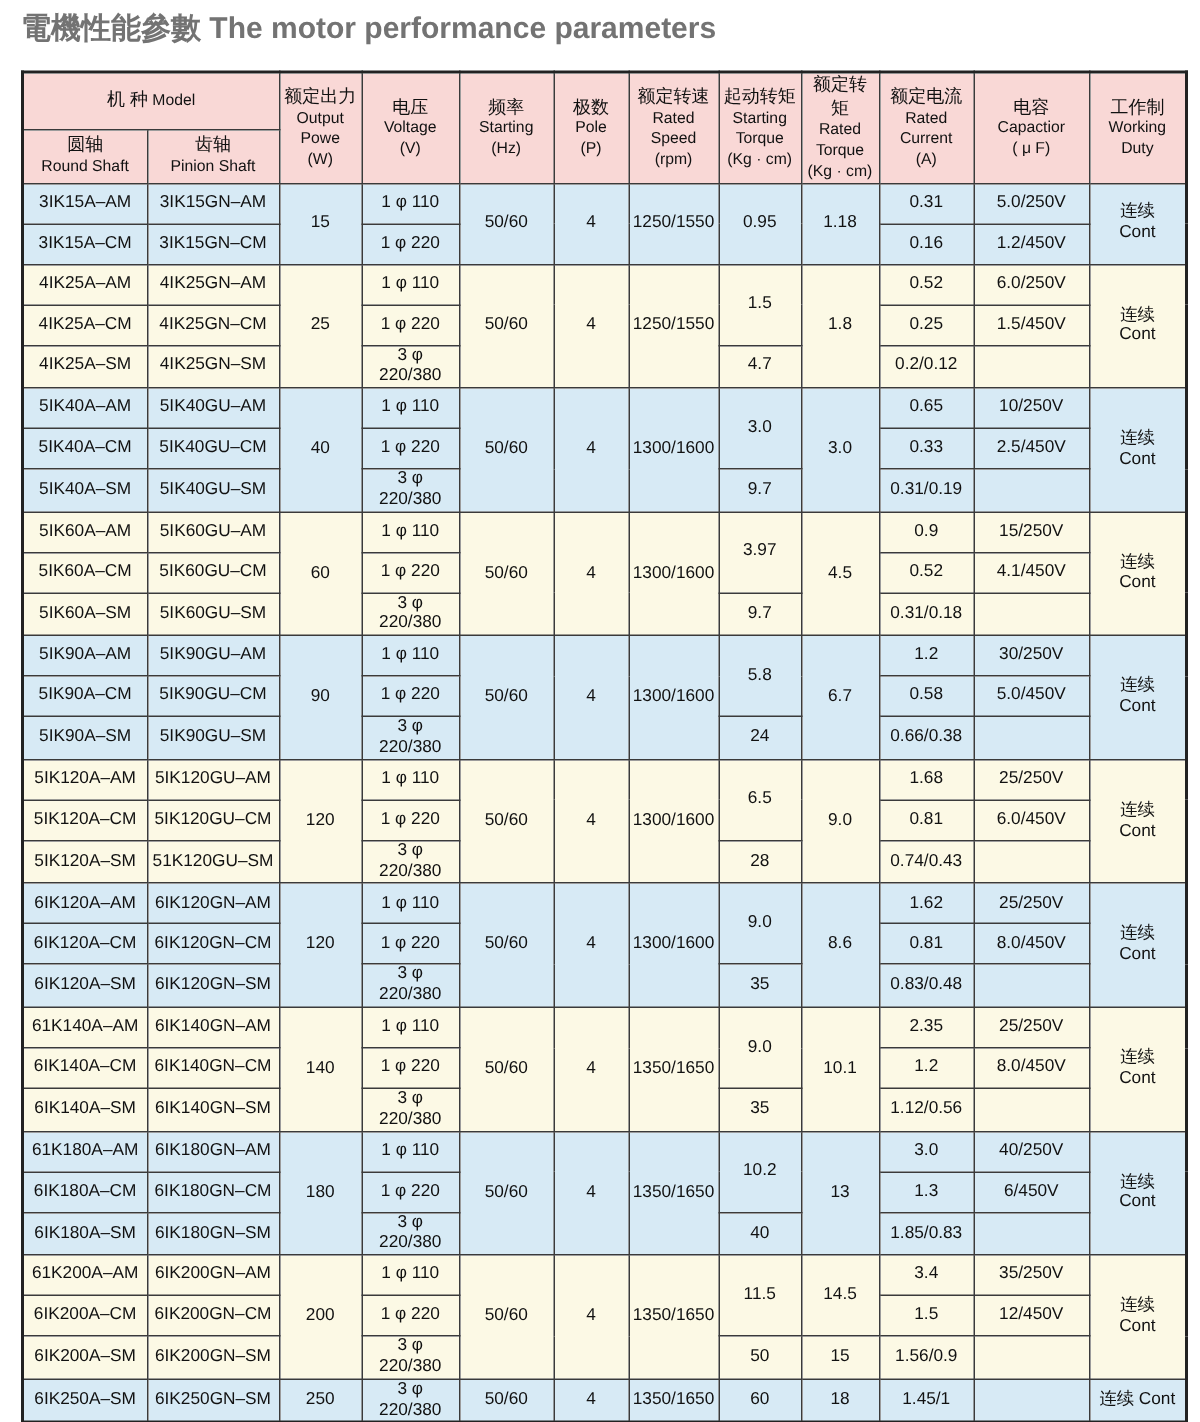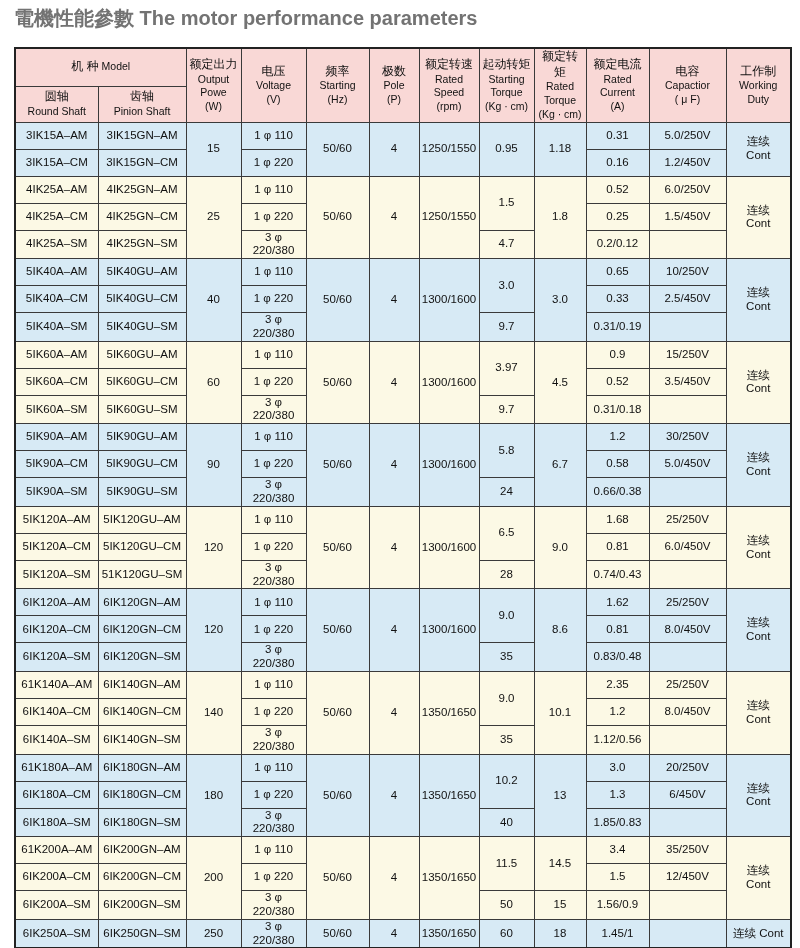--- a/index.html
+++ b/index.html
@@ -182,21 +182,21 @@
         <td class="cream">0.9</td>
         <td class="cream">15/250V</td>
         <td rowspan="3" class="cream">连续
 Cont</td>
       </tr>
       <tr>
         <td class="cream">5IK60A–CM</td>
         <td class="cream">5IK60GU–CM</td>
         <td class="cream">1 φ 220</td>
         <td class="cream">0.52</td>
-        <td class="cream">3.5/450V</td>
+        <td class="cream">4.1/450V</td>
       </tr>
       <tr>
         <td class="cream">5IK60A–SM</td>
         <td class="cream">5IK60GU–SM</td>
         <td class="cream">3 φ 220/380</td>
         <td class="cream">9.7</td>
         <td class="cream">0.31/0.18</td>
         <td class="cream"></td>
       </tr>
       <tr>
@@ -323,21 +323,21 @@
         <td class="blue">61K180A–AM</td>
         <td class="blue">6IK180GN–AM</td>
         <td rowspan="3" class="blue">180</td>
         <td class="blue">1 φ 110</td>
         <td rowspan="3" class="blue">50/60</td>
         <td rowspan="3" class="blue">4</td>
         <td rowspan="3" class="blue">1350/1650</td>
         <td rowspan="2" class="blue">10.2</td>
         <td rowspan="3" class="blue">13</td>
         <td class="blue">3.0</td>
-        <td class="blue">20/250V</td>
+        <td class="blue">40/250V</td>
         <td rowspan="3" class="blue">连续
 Cont</td>
       </tr>
       <tr>
         <td class="blue">6IK180A–CM</td>
         <td class="blue">6IK180GN–CM</td>
         <td class="blue">1 φ 220</td>
         <td class="blue">1.3</td>
         <td class="blue">6/450V</td>
       </tr>

